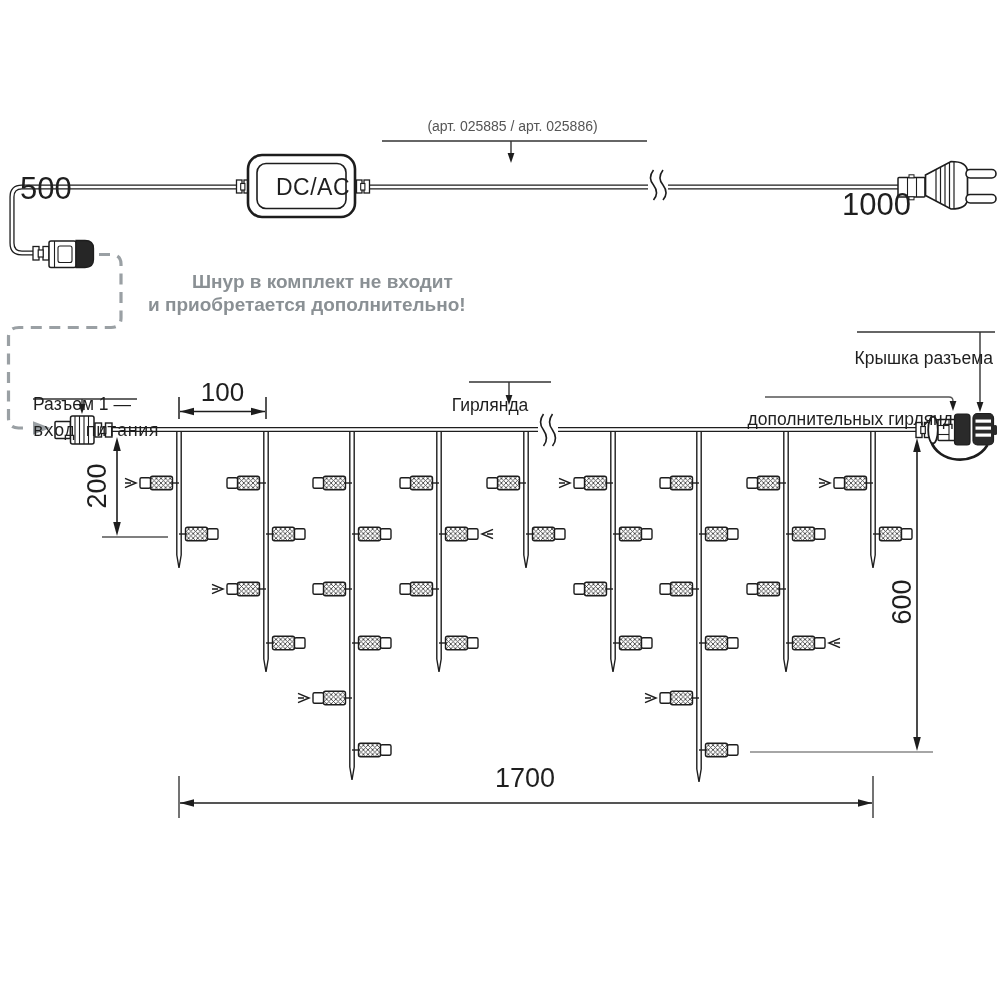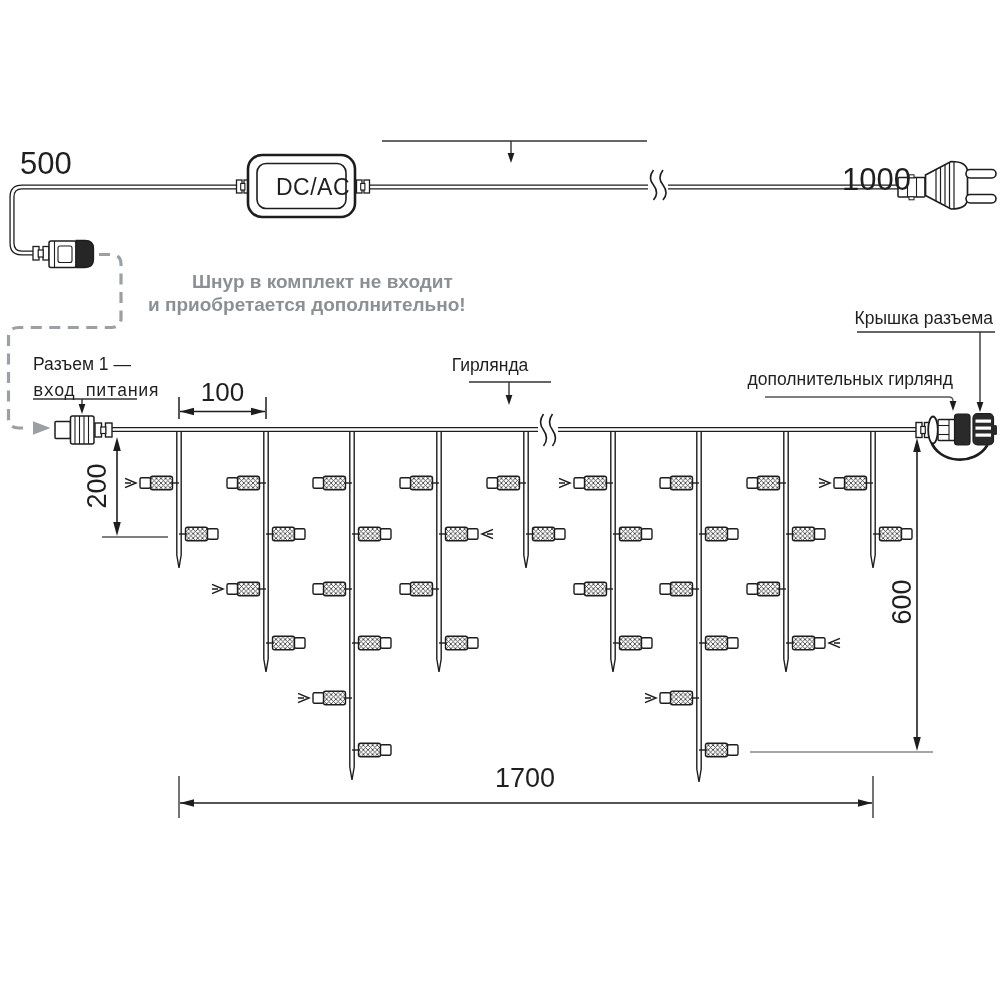--- a/index.html
+++ b/index.html
@@ -3,22 +3,22 @@
 <meta charset="utf-8">
 <style>
   html,body{margin:0;padding:0;background:#fff;}
   #stage{position:relative;width:1000px;height:1000px;background:#fff;overflow:hidden;
          font-family:"Liberation Sans",sans-serif;color:#1f1f1f;}
   #art{position:absolute;left:0;top:0;}
   .lbl{position:absolute;white-space:nowrap;line-height:1.05;color:#1f1f1f;}
   .center{text-align:center;}
   .right{text-align:right;}
   .dim{font-size:27px;}
-  .dimbig{font-size:31px;}
-  .cap{font-size:17.5px;}
+  .dimbig{font-size:31px;margin-top:25px;}
+  .cap{font-size:17.5px;margin-top:40px;}
   .gray{color:#8a9094;font-weight:bold;}
   .sub{color:#555;}
   .rot{transform:translate(-50%,-50%) rotate(-90deg);transform-origin:center;}
 </style>
 </head>
 <body>
 
 <div id="stage">
   <svg id="art" width="1000" height="1000">
       <defs>
@@ -268,20 +268,21 @@
       <line x1="750" y1="752" x2="933" y2="752" stroke="#888" stroke-width="1.4"></line>
       <line x1="179" y1="776" x2="179" y2="818" stroke="#444" stroke-width="1.5"></line>
       <line x1="873" y1="776" x2="873" y2="818" stroke="#444" stroke-width="1.5"></line>
       <line x1="180" y1="803" x2="872" y2="803" stroke="#1d1d1d" stroke-width="1.7"></line>
       <polygon points="180,803 194,799.2 194,806.8" fill="#1d1d1d"></polygon>
       <polygon points="872,803 858,799.2 858,806.8" fill="#1d1d1d"></polygon>
     </svg>
 
   <div class="lbl dimbig" style="left:20px;top:148px;">500</div>
   <div class="lbl dimbig" style="left:842px;top:164px;">1000</div>
+  <div class="lbl center sub" style="left:371px;top:119px;width:283px;font-size:14px;">(арт. 025885 / арт. 025886)</div>
   <div class="lbl" style="left:254px;top:175px;width:96px;text-align:right;font-size:23px;letter-spacing:0.5px;">DC/AC</div>
   <div class="lbl gray" style="left:148px;top:272px;font-size:19px;margin-left:44px;">Шнур в комплект не входит</div>
   <div class="lbl gray" style="left:148px;top:295px;font-size:19px;">и приобретается дополнительно!</div>
 
   <div class="lbl cap" style="left:33px;top:355px;">Разъем 1 —</div>
   <div class="lbl cap" style="left:33px;top:382px;font-family:Liberation Mono, monospace;">вход питания</div>
   <div class="lbl cap center" style="left:429px;top:356px;width:122px;">Гирлянда</div>
   <div class="lbl cap right" style="left:703px;top:370px;width:250px;">дополнительных гирлянд</div>
   <div class="lbl cap right" style="left:795px;top:309px;width:198px;">Крышка разъема</div>
 

